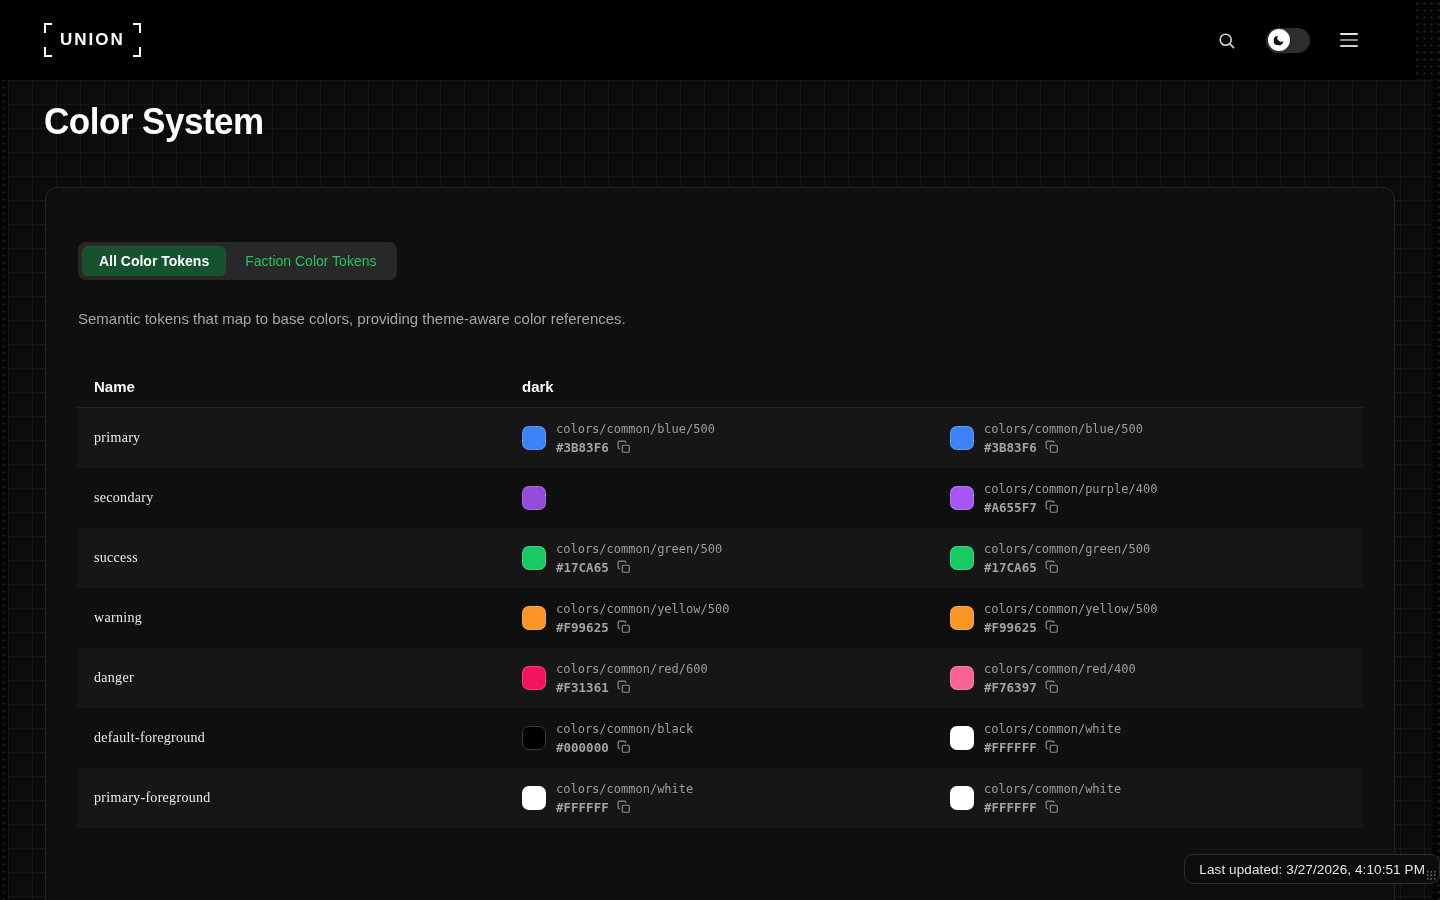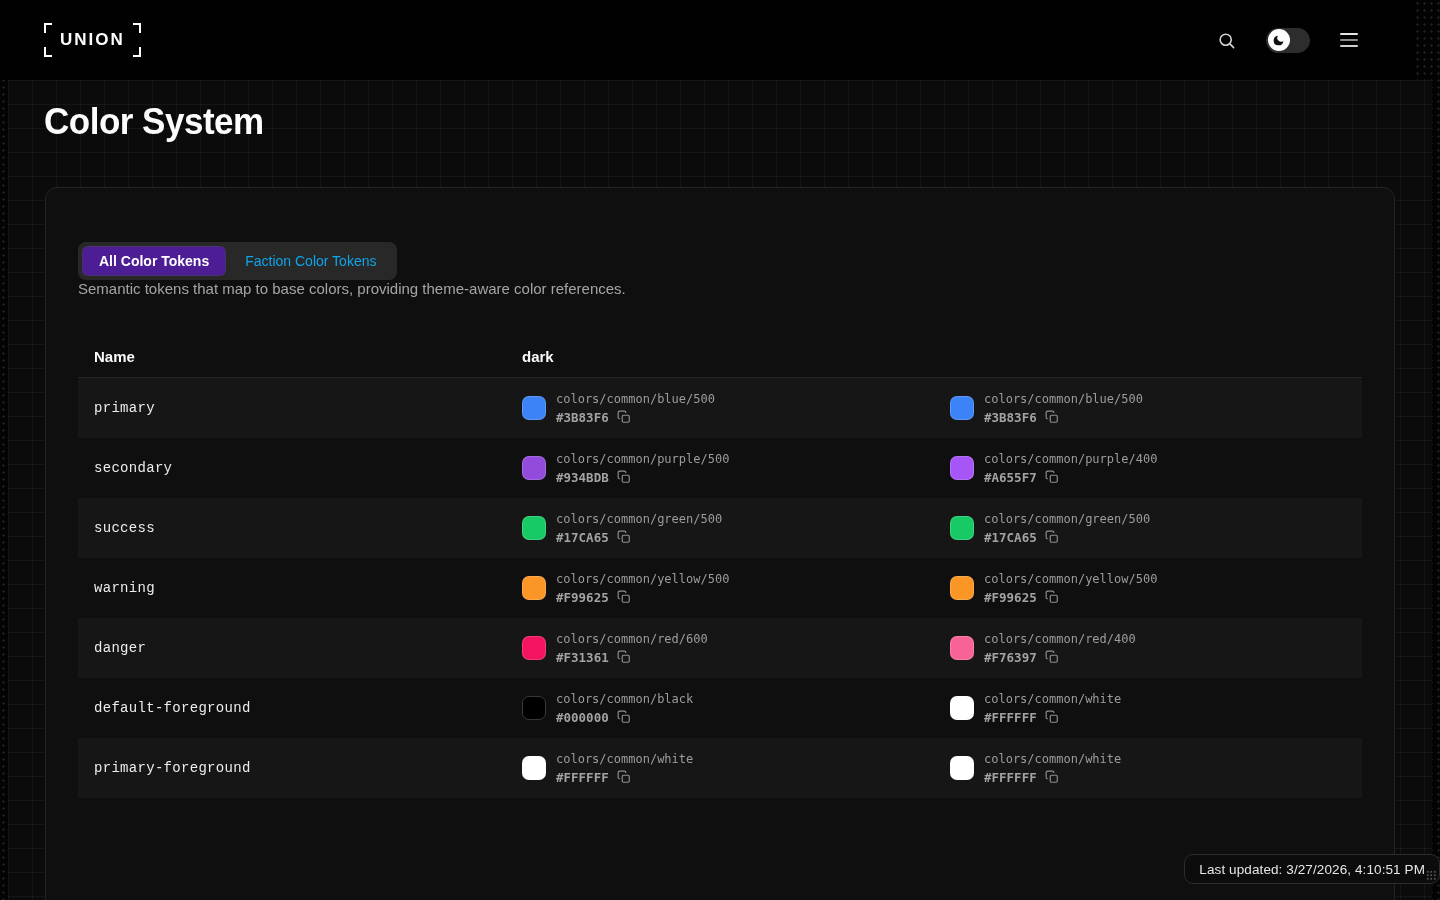--- a/index.html
+++ b/index.html
@@ -83,46 +83,46 @@
   }
   .card-title { font-size:22px; font-weight:bold; color:#f5f5f5; letter-spacing:0.2px; }
 
   .tabs {
     margin-top:22px; display:inline-flex; align-items:center;
     background:#282828; border-radius:8px; padding:4px; gap:2px;
   }
   .tab {
     border:1px solid transparent; background:transparent; cursor:pointer;
     font-family:"Liberation Sans", sans-serif;
-    font-size:14px; color:#0ea5e9; padding:6px 16px; border-radius:6px; line-height:16px;
+    font-size:14px; color:#22c55e; padding:6px 16px; border-radius:6px; line-height:16px;
   }
   .tab.active {
-    background:#4c1d95; color:#fff; font-weight:bold;
+    background:#14532d; color:#fff; font-weight:bold;
     border:1px dotted #474747;
   }
 
-  .card-desc { font-size:15px; color:#a5a5a5; }
+  .card-desc { margin-top:30px; font-size:15px; color:#a5a5a5; }
 
   
   .table { margin-top:38px; width:100%; }
   .thead {
     display:grid; grid-template-columns:1fr 1fr 1fr;
     height:43px; align-items:center;
     border-bottom:1px solid #272727;
   }
   .th { font-size:15px; font-weight:bold; color:#fafafa; padding-left:16px; }
 
   .trow {
     display:grid; grid-template-columns:1fr 1fr 1fr;
     height:60px; align-items:center;
   }
   .trow.alt { background:#161616; }
   .cell { padding-left:16px; }
   .name-cell {
-    font-family:Liberation Mono, monospace;
+    font-family:Liberation Serif, serif;
     font-size:14px; color:#ececec; letter-spacing:0.3px;
   }
   .color-cell { display:flex; align-items:center; gap:10px; }
   .swatch {
     width:24px; height:24px; border-radius:7px; flex:0 0 auto;
     border:1px solid rgba(255,255,255,0.18);
   }
   .meta { display:flex; flex-direction:column; gap:1px; }
   .path {
     font-family:"DejaVu Sans Mono", monospace;
@@ -233,32 +233,20 @@
                     </svg>
                   </button>
                 </span>
               </span>
             </div>
           </div>
           <div class="trow">
             <div class="cell name-cell">secondary</div>
             <div class="cell color-cell">
               <span class="swatch" style="background: rgb(147, 75, 219);"></span>
-              <span class="meta">
-                <span class="path">colors/common/purple/500</span>
-                <span class="hexline">
-                  <span class="hex">#934BDB</span>
-                  <button class="copy-btn">
-                    <svg width="14" height="14" viewBox="0 0 24 24" fill="none" stroke="currentColor" stroke-width="2" stroke-linejoin="round">
-                      <rect x="9" y="9" width="12" height="12" rx="2"></rect>
-                      <path d="M5 15H4a2 2 0 0 1-2-2V4a2 2 0 0 1 2-2h9a2 2 0 0 1 2 2v1"></path>
-                    </svg>
-                  </button>
-                </span>
-              </span>
             </div>
             <div class="cell color-cell">
               <span class="swatch" style="background: rgb(166, 85, 247);"></span>
               <span class="meta">
                 <span class="path">colors/common/purple/400</span>
                 <span class="hexline">
                   <span class="hex">#A655F7</span>
                   <button class="copy-btn">
                     <svg width="14" height="14" viewBox="0 0 24 24" fill="none" stroke="currentColor" stroke-width="2" stroke-linejoin="round">
                       <rect x="9" y="9" width="12" height="12" rx="2"></rect>

